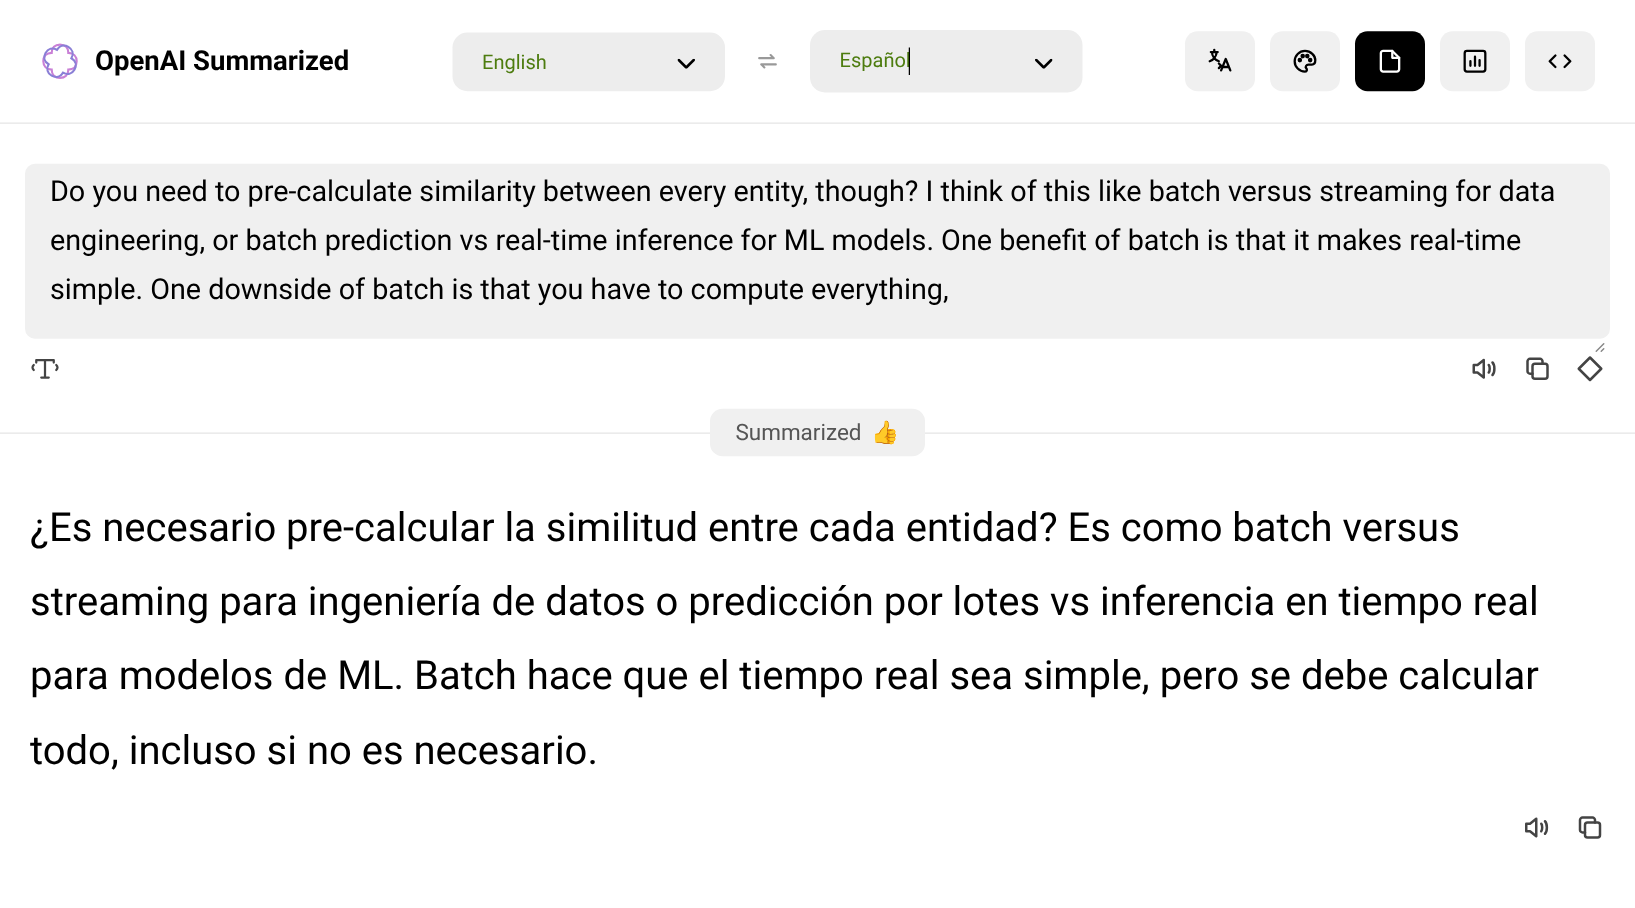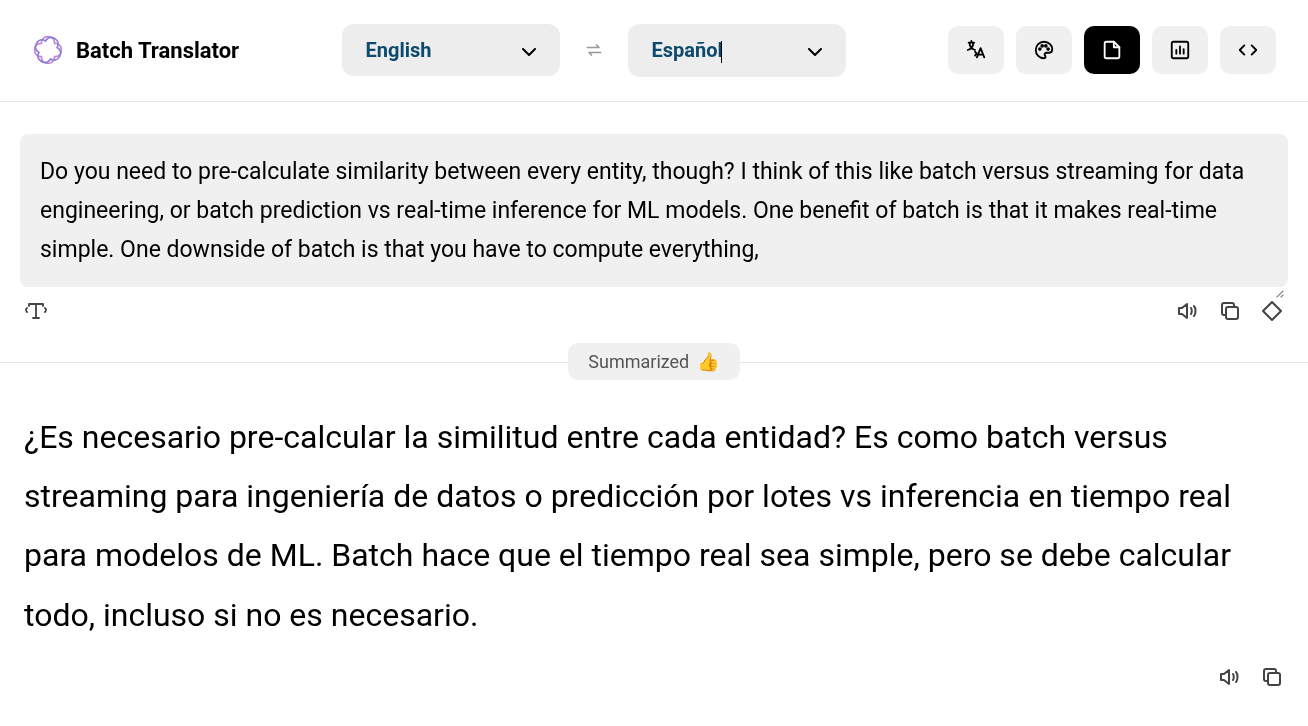--- a/index.html
+++ b/index.html
@@ -59,23 +59,23 @@
   align-items: center;
   justify-content: space-between;
   background: #ededed;
   border-radius: 12px;
   padding: 14px 24px;
   width: 218px;
   cursor: pointer;
 }
 
 .lang-select-label {
-  font-size: 20px;
-  font-weight: 700;
-  color: #0c4a6e;
+  font-size: 16px;
+  font-weight: 400;
+  color: #4d7c0f;
 }
 
 .chevron-down {
   width: 14px;
   height: 8px;
 }
 
 .swap-icon {
   width: 20px;
   height: 20px;
@@ -120,21 +120,21 @@
   height: 22px;
 }
 
 .content {
   padding: 32px 20px 0 20px;
 }
 
 .input-box {
   background: #f0f0f0;
   border-radius: 8px;
-  padding: 18px 20px;
+  padding: 3px 20px;
   font-size: 23px;
   line-height: 1.7;
   color: #000;
   position: relative;
   min-height: 140px;
   resize: vertical;
 }
 
 .resize-handle {
   position: absolute;
@@ -222,21 +222,21 @@
 <body>
 
 <div class="header">
   <div class="logo-section">
     <span class="logo-icon">
       <svg viewBox="0 0 24 24" width="32" height="32" fill="none" stroke-width="1.3">
         <path d="M12 2 C15 2 17 4 17 7 C20 7 22 9 22 12 C22 15 20 17 17 17 C17 20 15 22 12 22 C9 22 7 20 7 17 C4 17 2 15 2 12 C2 9 4 7 7 7 C7 4 9 2 12 2 Z" stroke="#c980d6"></path>
         <path d="M12 2 C15 2 17 4 17 7 C20 7 22 9 22 12 C22 15 20 17 17 17 C17 20 15 22 12 22 C9 22 7 20 7 17 C4 17 2 15 2 12 C2 9 4 7 7 7 C7 4 9 2 12 2 Z" stroke="#8a7fd6" transform="rotate(30 12 12)"></path>
       </svg>
     </span>
-    <span class="app-title">Batch Translator</span>
+    <span class="app-title">OpenAI Summarized</span>
   </div>
 
   <div class="lang-section">
     <div class="lang-select">
       <span class="lang-select-label">English</span>
       <span>
         <svg class="chevron-down" viewBox="0 0 14 8" fill="none">
           <path d="M1 1 L7 7 L13 1" stroke="#000" stroke-width="2" stroke-linecap="round" stroke-linejoin="round"></path>
         </svg>
       </span>

